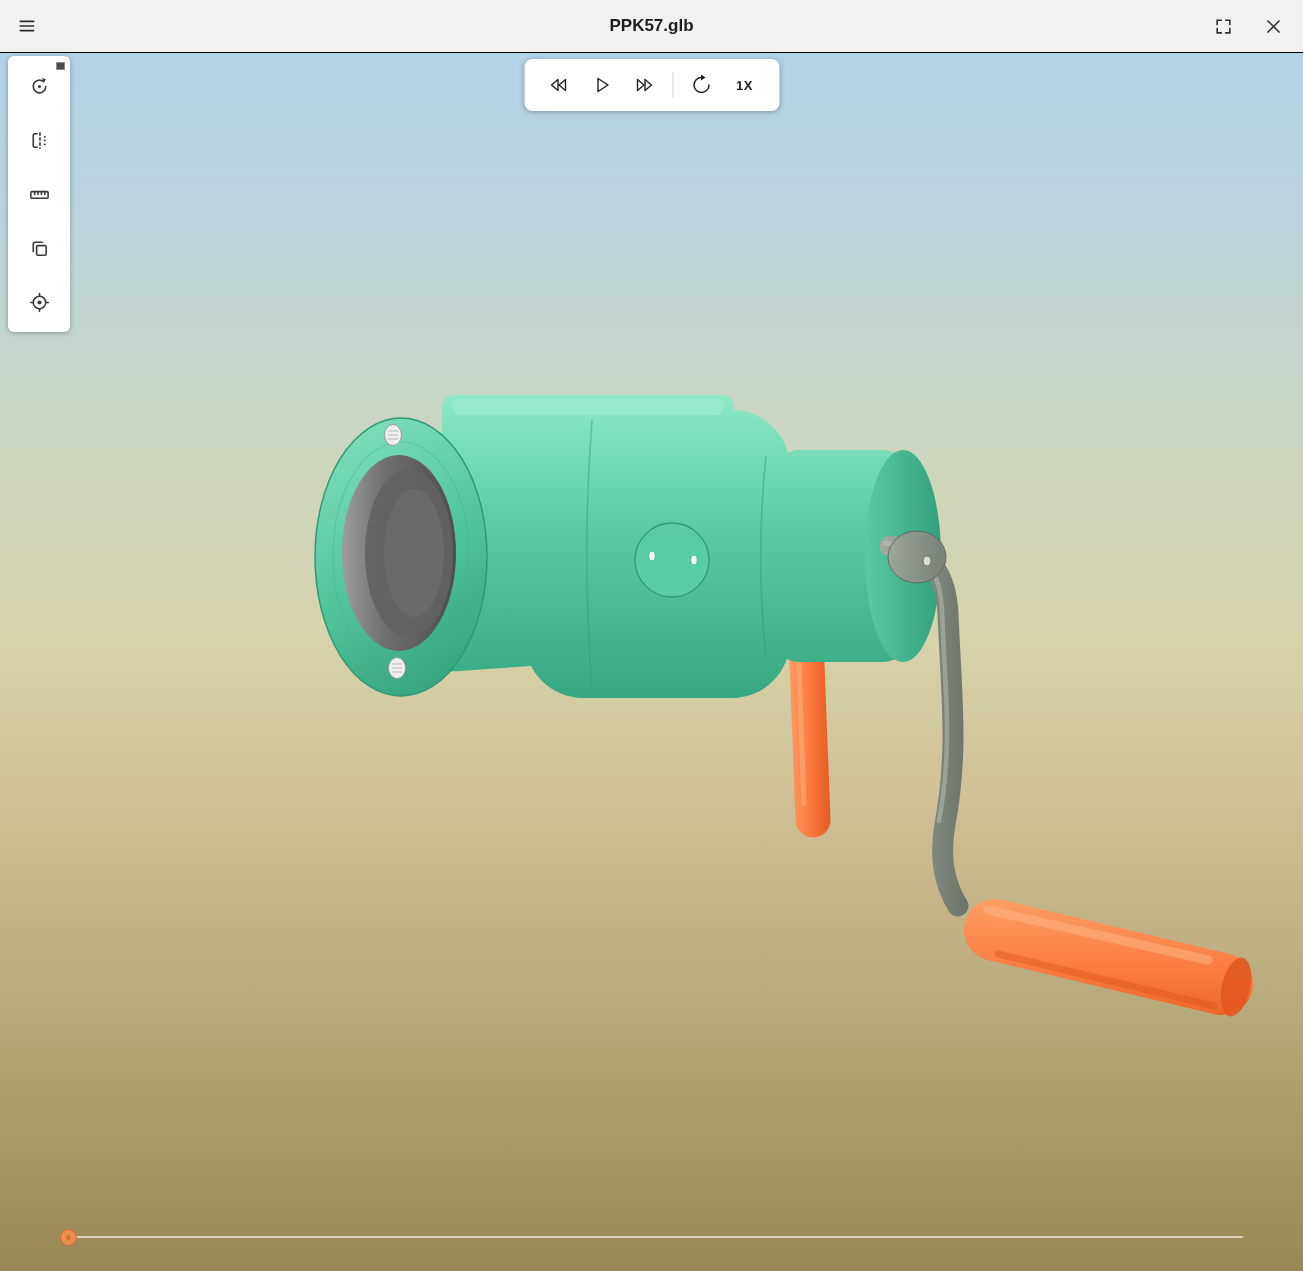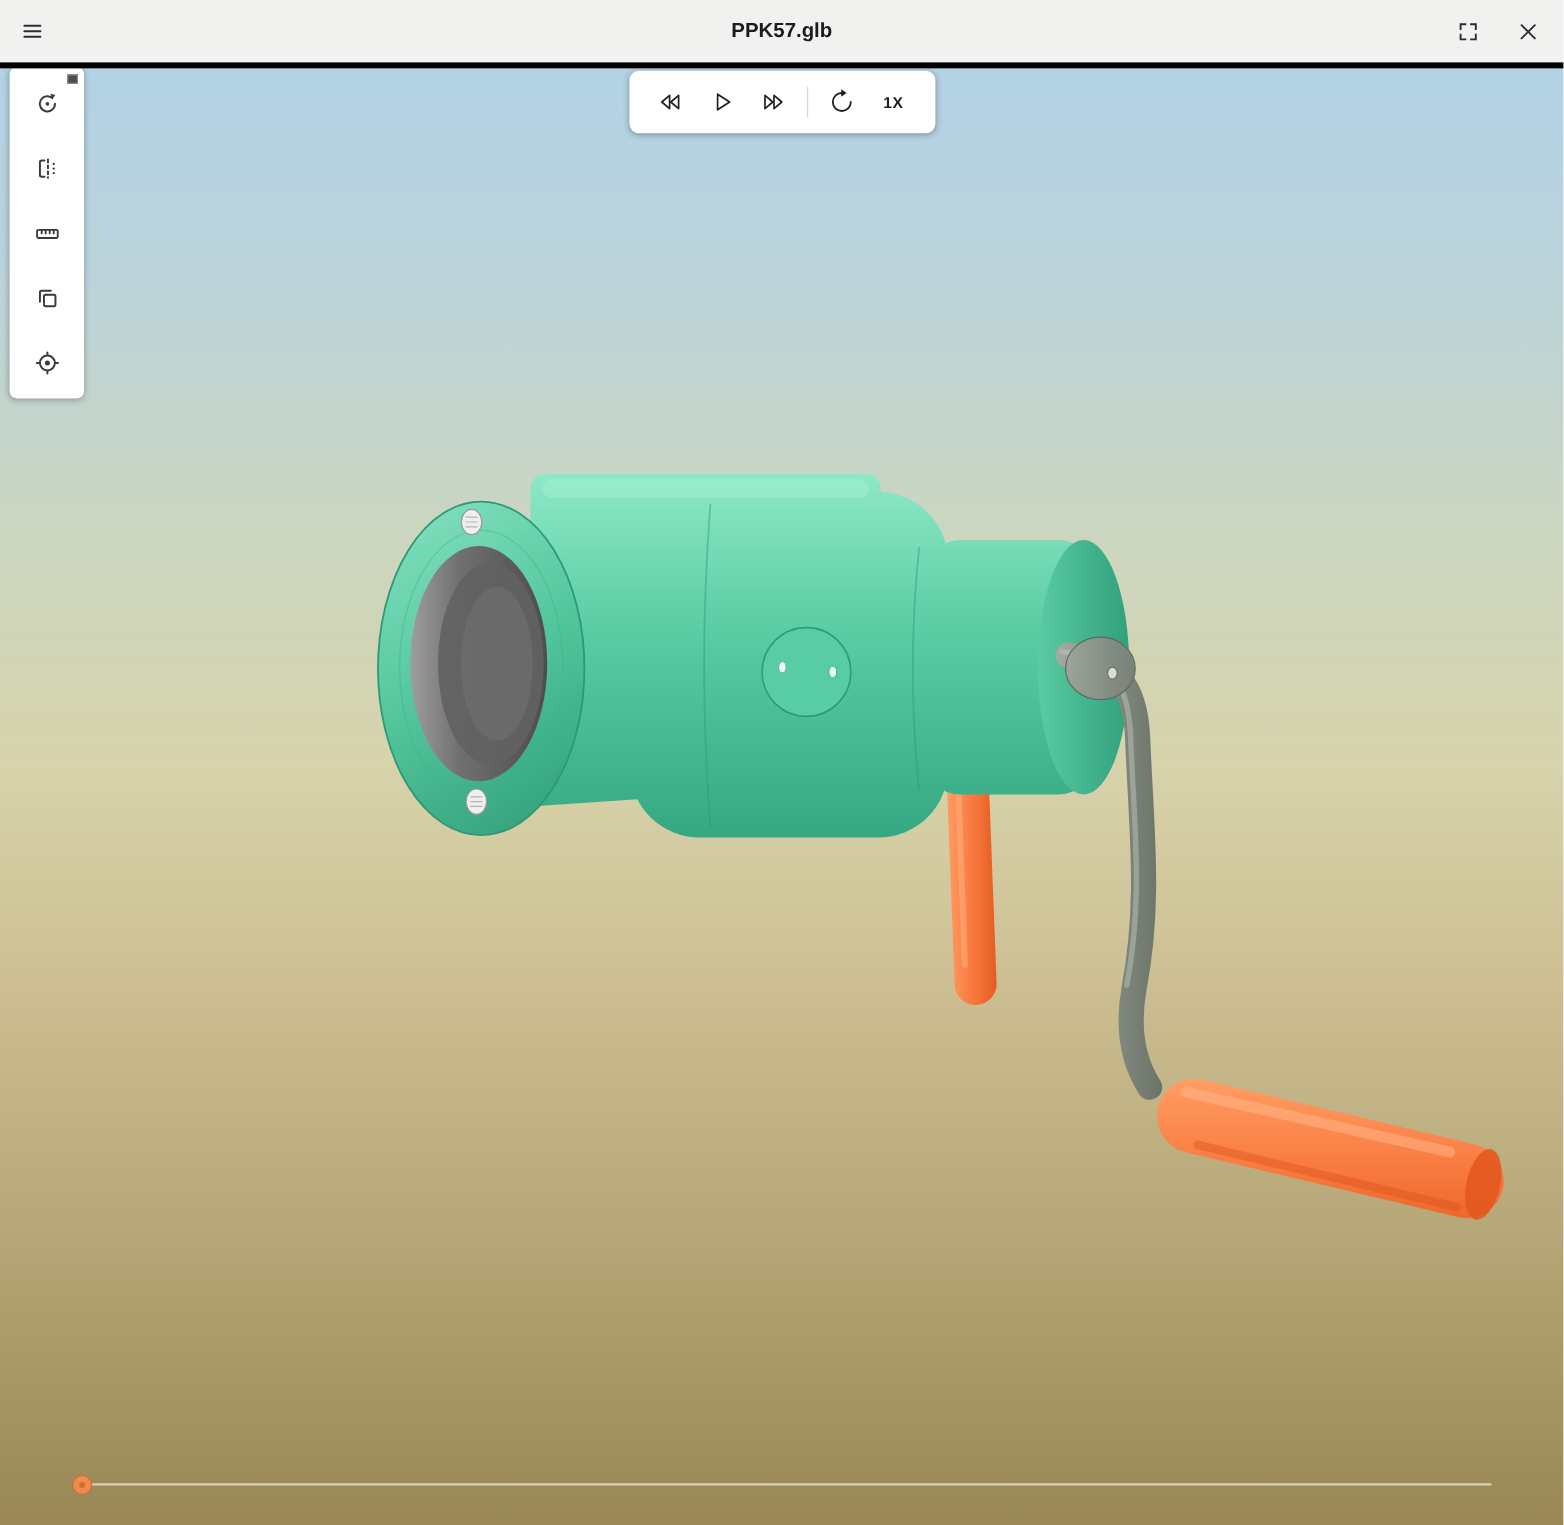--- a/index.html
+++ b/index.html
@@ -4,21 +4,21 @@
 <style>
   html,body{margin:0;padding:0;}
   body{
     width:1303px;height:1271px;position:relative;overflow:hidden;
     font-family:"Liberation Sans",sans-serif;background:#fff;
     -webkit-font-smoothing:antialiased;
   }
   
   .titlebar{
     position:absolute;top:0;left:0;right:0;height:52px;
-    background:#f1f1f0;border-bottom:5px solid #000000;
+    background:#f1f1f0;border-bottom:1px solid #000000;
     display:flex;align-items:center;z-index:30;
   }
   .titlebar .win-title{
     position:absolute;left:0;right:0;text-align:center;
     font-size:17px;font-weight:bold;color:#1c1c1c;pointer-events:none;
   }
   .icon-btn{
     width:36px;height:36px;border:none;background:transparent;border-radius:7px;
     display:flex;align-items:center;justify-content:center;cursor:pointer;color:#2c2c2c;
     padding:0;flex:0 0 auto;z-index:2;

